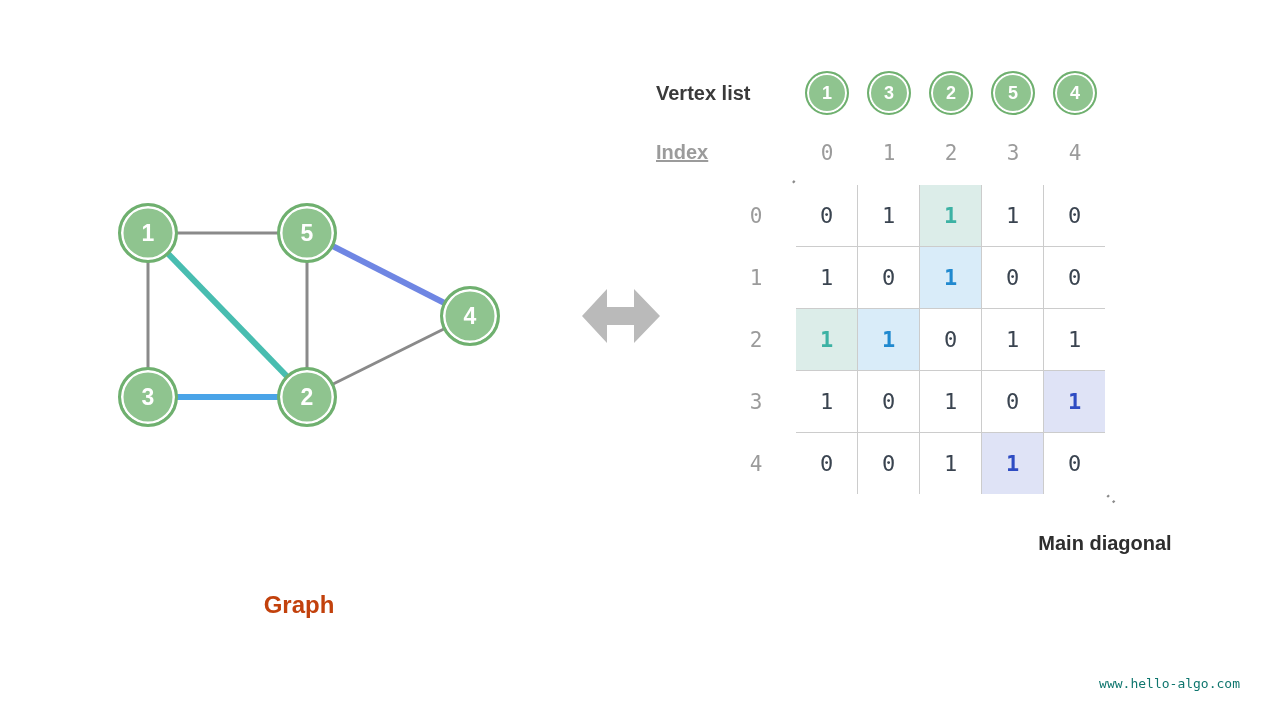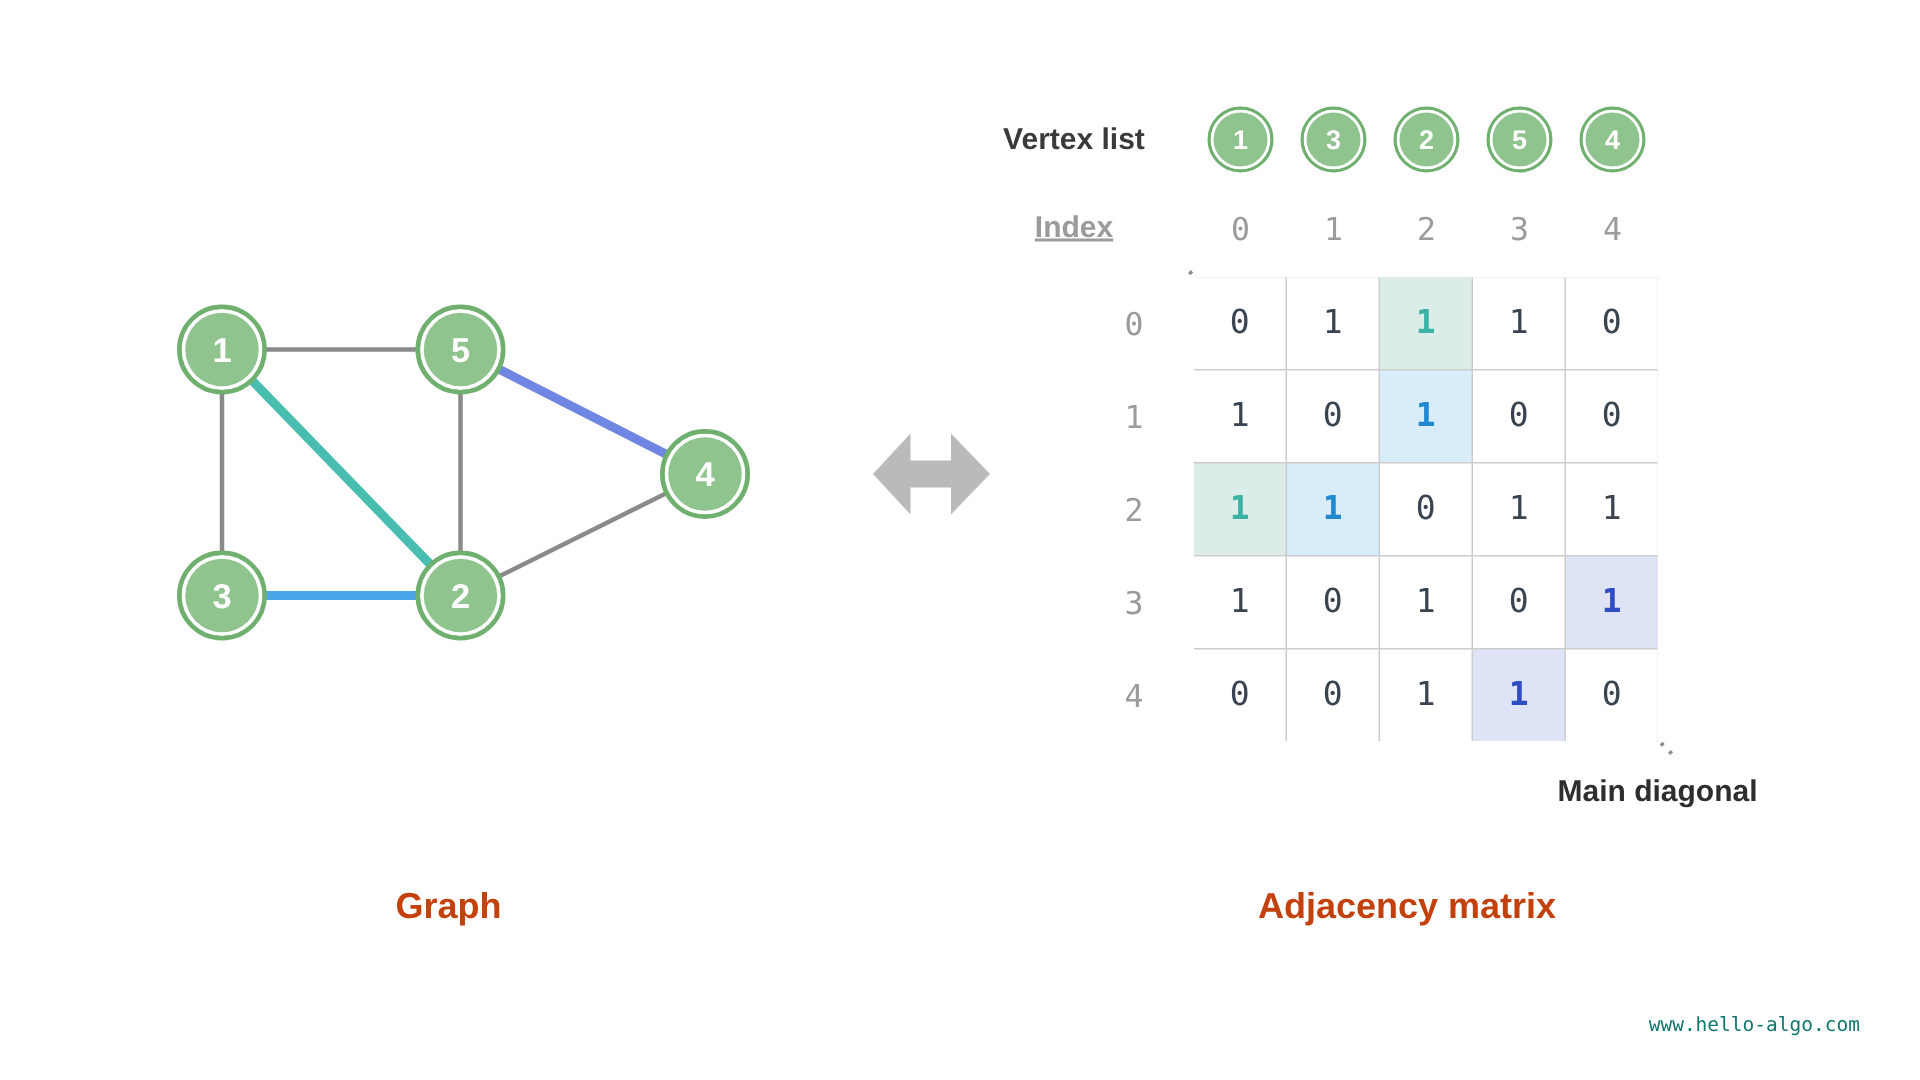--- a/index.html
+++ b/index.html
@@ -11,21 +11,21 @@
          background:#8fc48f;border:3px solid #6fb06f;
          box-shadow:inset 0 0 0 2.5px #ffffff;box-sizing:border-box;
          display:flex;align-items:center;justify-content:center;
          color:#fff;font-size:23px;font-weight:600;}
   
   .vchip{position:absolute;width:44px;height:44px;border-radius:50%;
          background:#8fc48f;border:2.5px solid #6fb06f;
          box-shadow:inset 0 0 0 2px #ffffff;box-sizing:border-box;
          display:flex;align-items:center;justify-content:center;
          color:#fff;font-size:18px;font-weight:600;}
-  .hdr-label{position:absolute;font-weight:bold;font-size:20px;text-align:center;width:120px;}
+  .hdr-label{position:absolute;font-weight:bold;font-size:20px;text-align:left;width:120px;}
   .grayhdr{color:#9b9b9b;text-decoration:underline;}
   .colhdr,.rowhdr{position:absolute;color:#9b9b9b;font-size:21px;
                   font-family:"DejaVu Sans Mono",monospace;
                   transform:translate(-50%,-50%);}
   #matrix{position:absolute;left:796px;top:185px;display:grid;
           grid-template-columns:repeat(5,61px);grid-template-rows:repeat(5,61px);
           gap:1px;background:#cccccc;}
   .mcell{background:#ffffff;display:flex;align-items:center;justify-content:center;
          font-family:"DejaVu Sans Mono",monospace;font-size:22px;color:#3a4450;}
   .caption{position:absolute;font-weight:bold;font-size:24px;color:#c2410c;
@@ -108,19 +108,18 @@
       <div class="mcell">1</div>
       <div class="mcell">0</div>
       <div class="mcell" style="background: rgb(223, 227, 246); color: rgb(46, 76, 195); font-weight: bold;">1</div>
       <div class="mcell">0</div>
       <div class="mcell">0</div>
       <div class="mcell">1</div>
       <div class="mcell" style="background: rgb(223, 227, 246); color: rgb(46, 76, 195); font-weight: bold;">1</div>
       <div class="mcell">0</div>
     </div>
 
-  <div id="main-diagonal-label" style="left:1105px;top:517px;text-align:right;">Main diagonal</div>
+  <div id="main-diagonal-label" style="left:1105px;top:532px;text-align:right;">Main diagonal</div>
 
   <div class="caption" style="left:299px;top:591px;">Graph</div>
-  <div class="caption" style="left:938px;top:591px;">Adjacency matrix</div>
 
   <div id="watermark">www.hello-algo.com</div>
 </div>
 
 </body></html>

